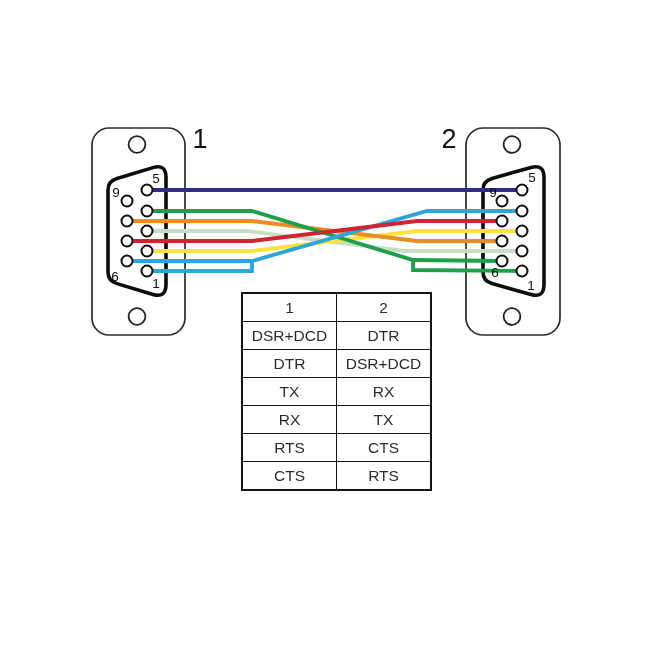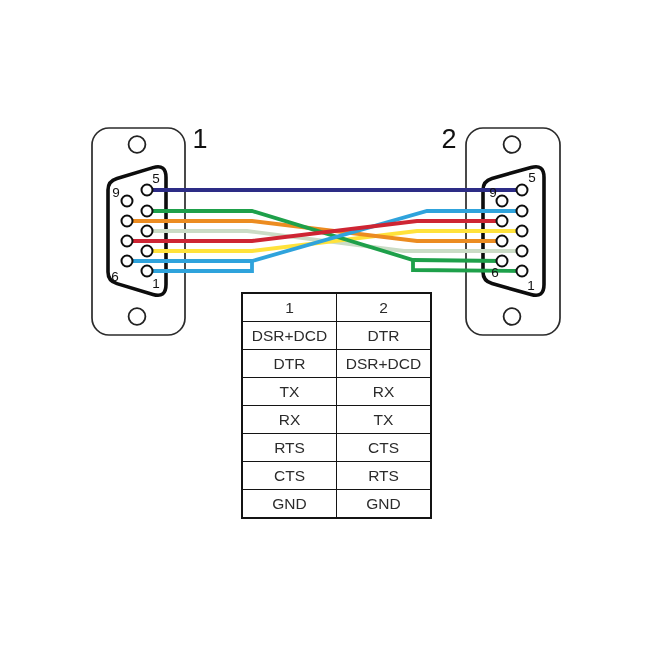--- a/index.html
+++ b/index.html
@@ -101,19 +101,15 @@
           <td>TX</td>
         </tr>
         <tr>
           <td>RTS</td>
           <td>CTS</td>
         </tr>
         <tr>
           <td>CTS</td>
           <td>RTS</td>
         </tr>
-        <tr>
-          <td>GND</td>
-          <td>GND</td>
-        </tr>
       </tbody>
   </table>
 </div>
 
 </body></html>

